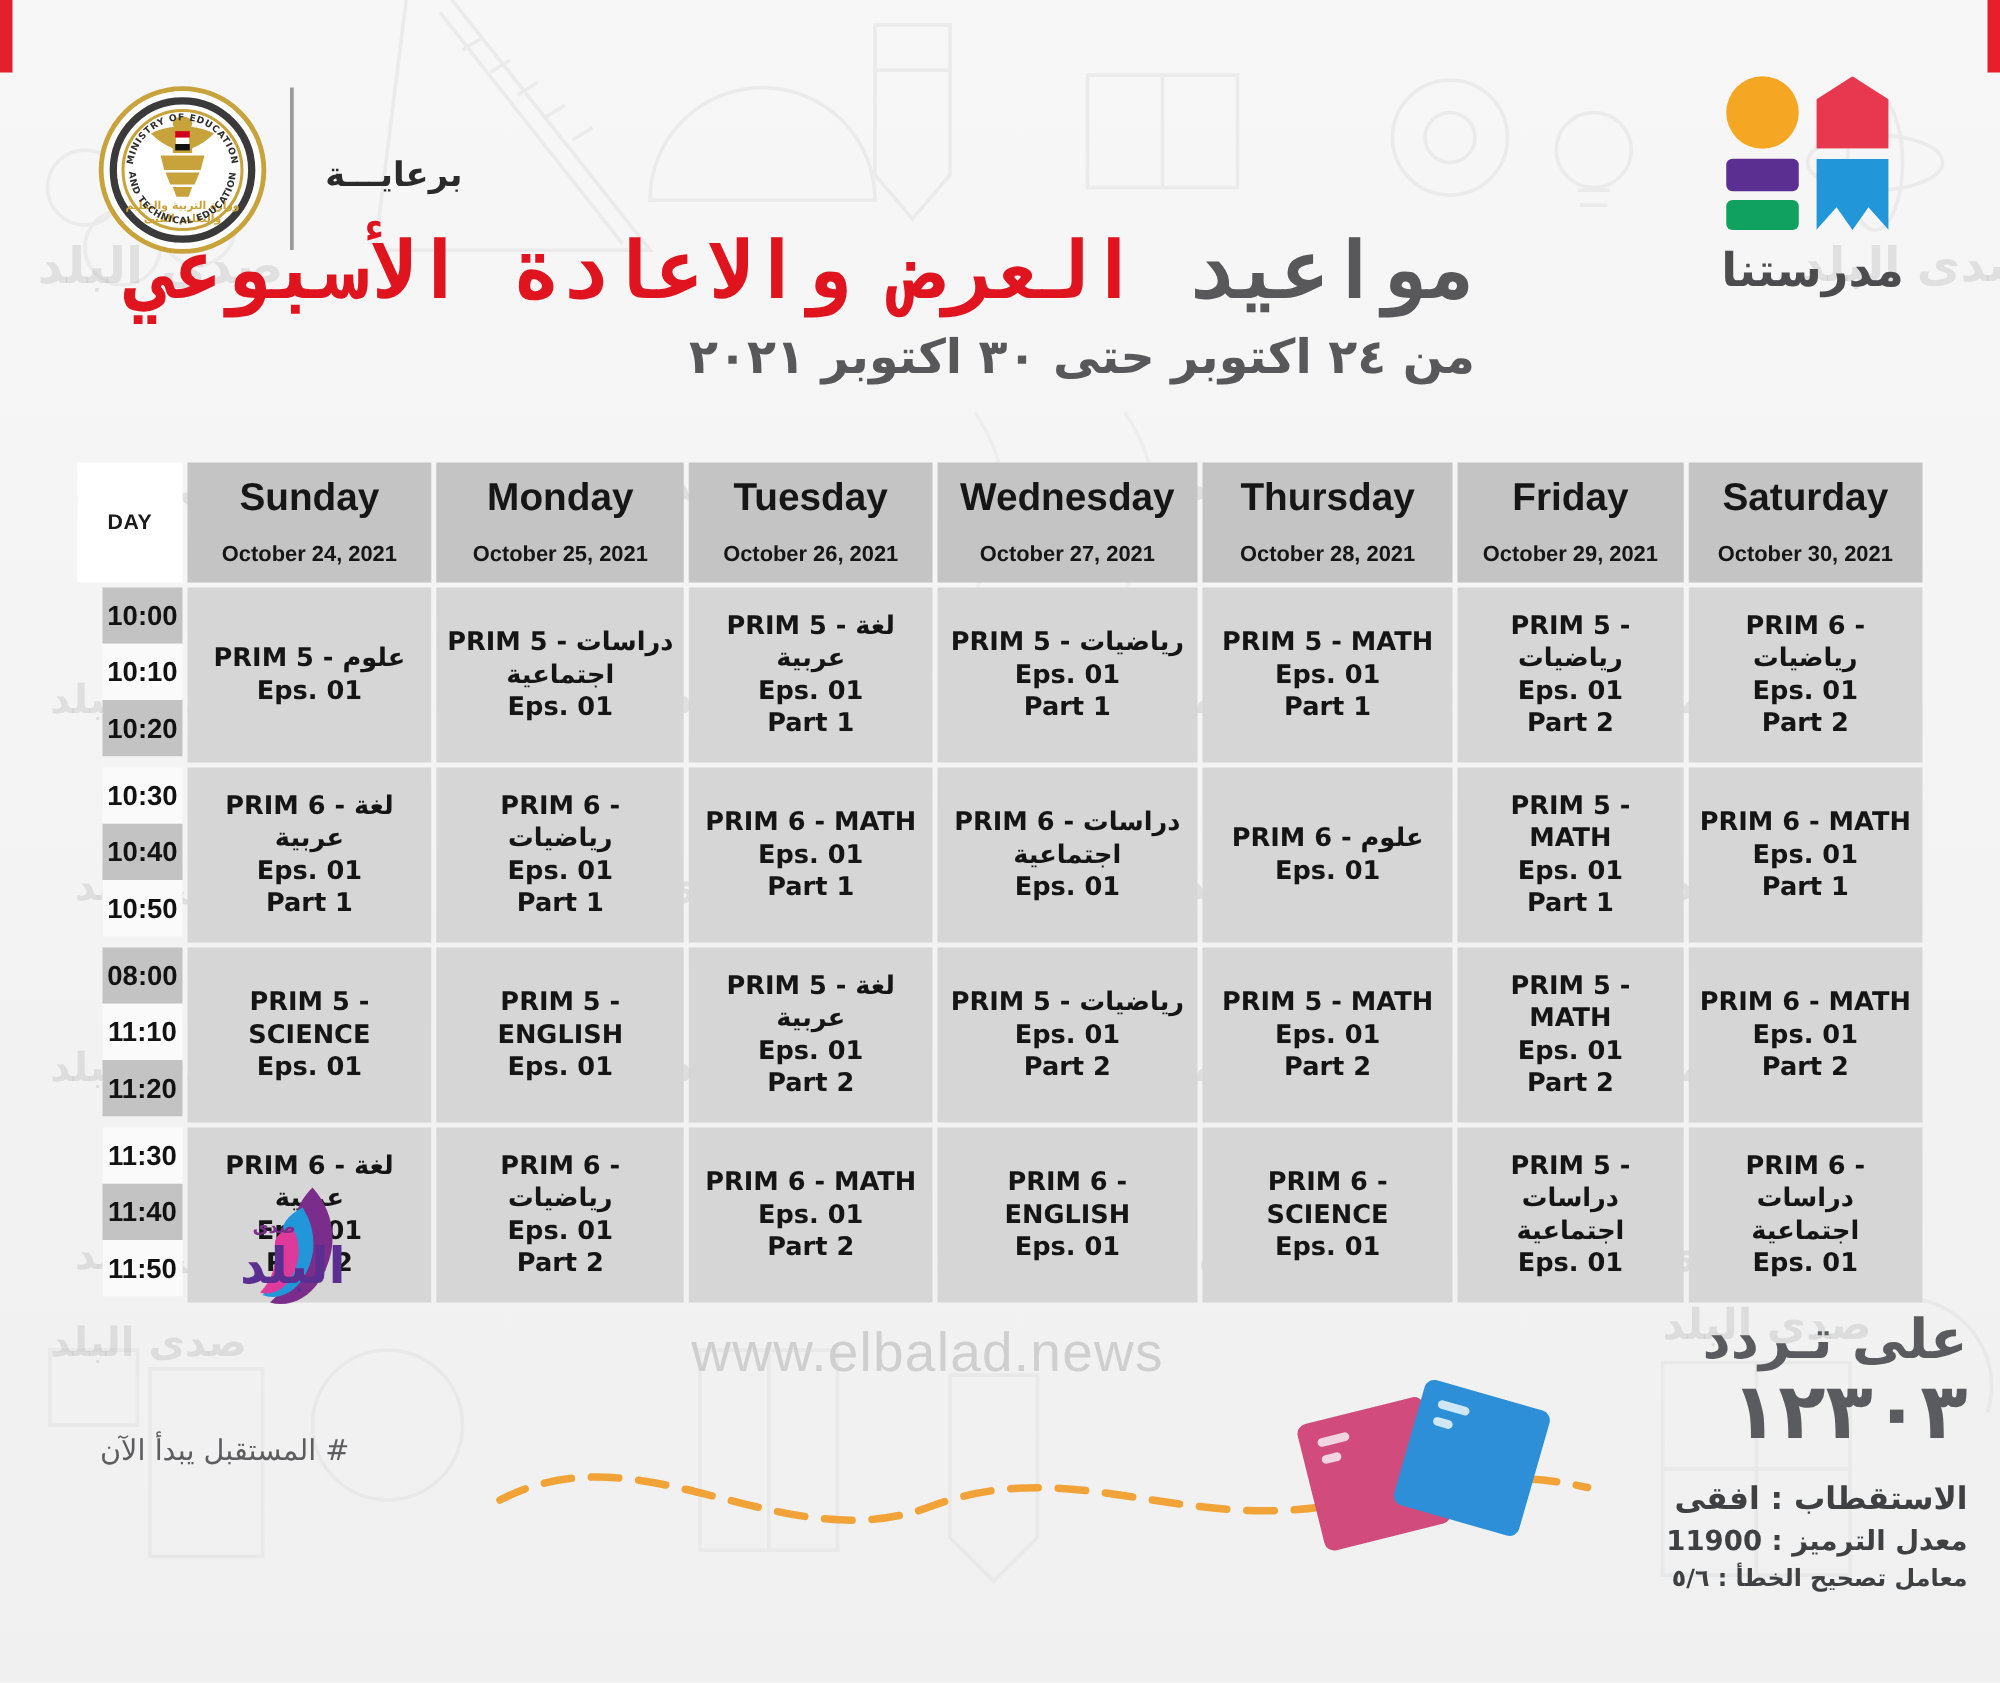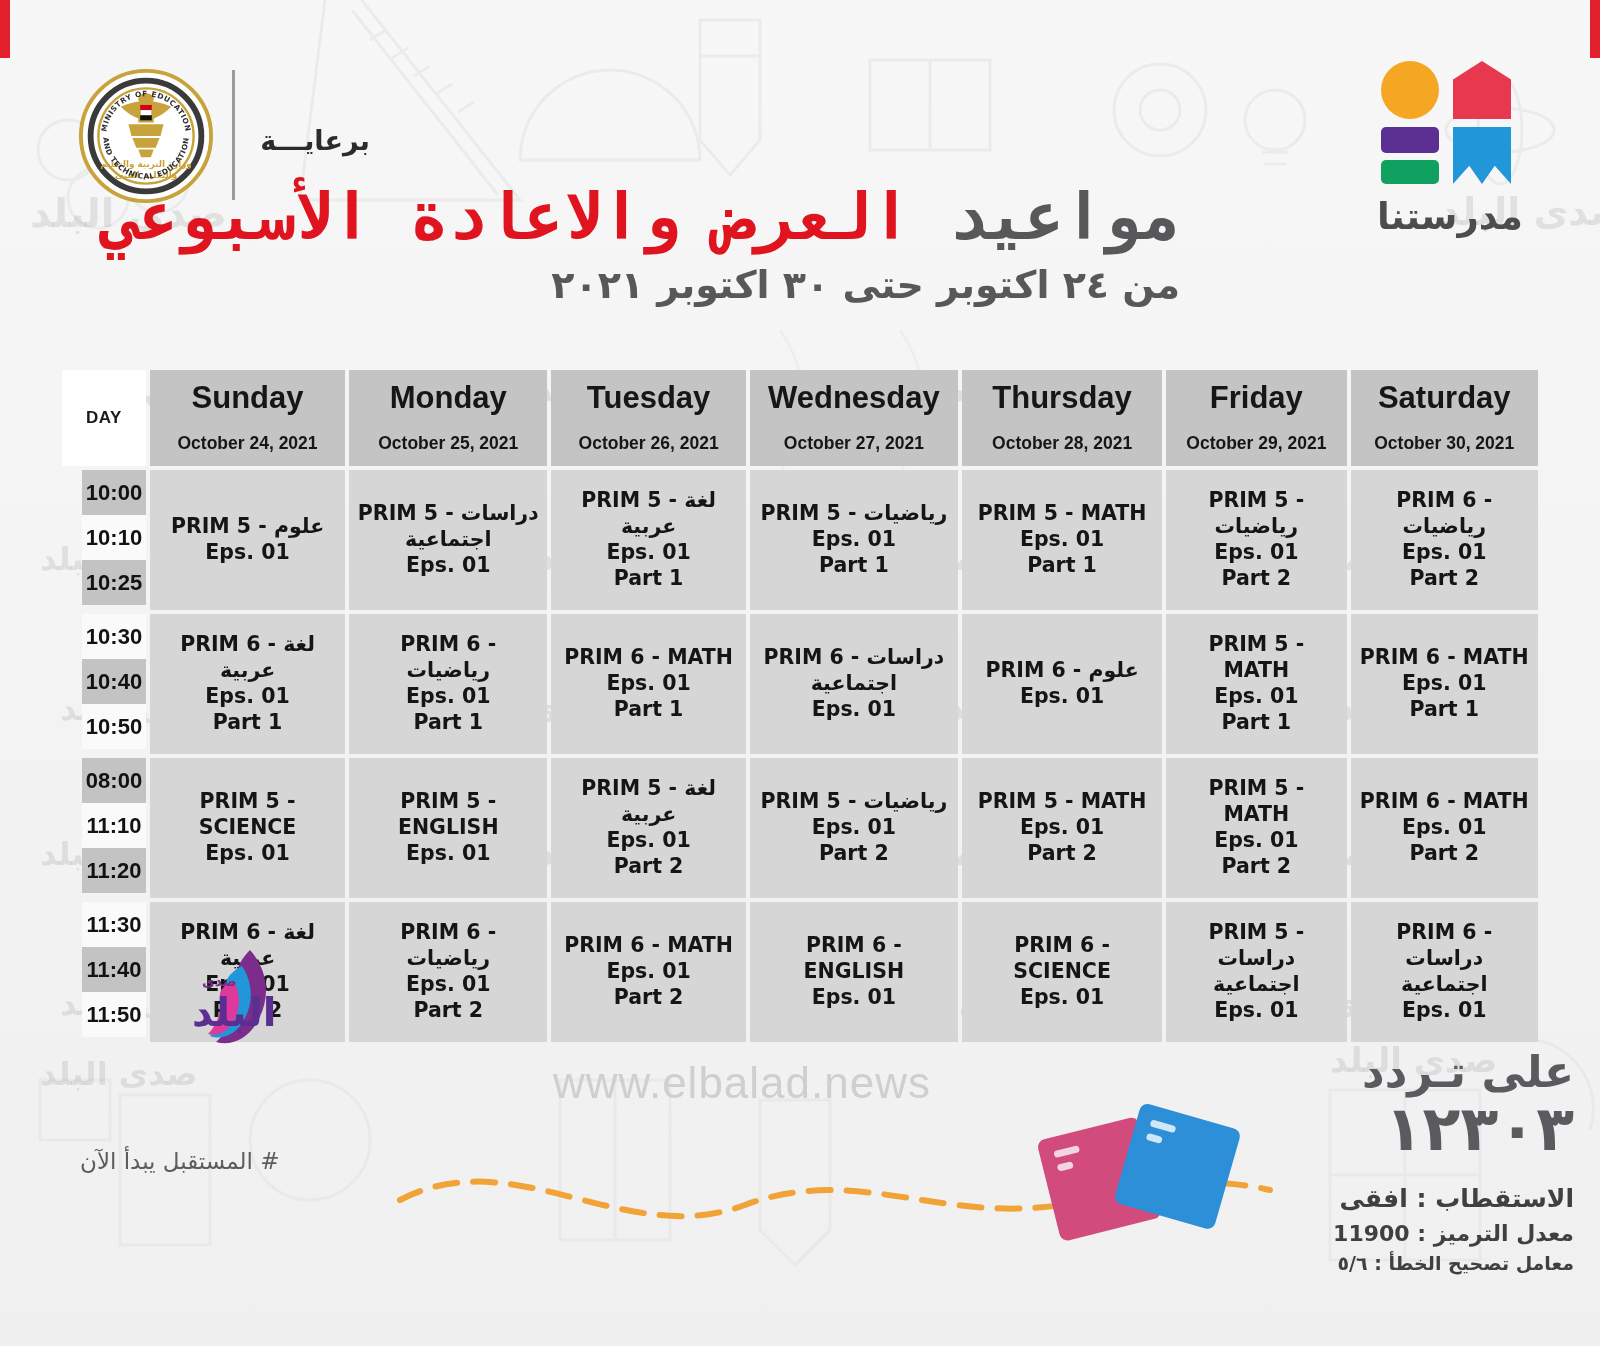--- a/index.html
+++ b/index.html
@@ -380,21 +380,21 @@
         </th>
       </tr>
     </thead>
     <tbody>
 
       <tr>
         <td class="td-time">
           <div class="time-stack">
             <div class="time-slot dark">10:00</div>
             <div class="time-slot light">10:10</div>
-            <div class="time-slot dark">10:25</div>
+            <div class="time-slot dark">10:20</div>
           </div>
         </td>
         <td class="td-cell">
           <div class="cell-line">PRIM 5 - علوم</div>
           <div class="cell-line ltr">Eps. 01</div>
           <div class="cell-line ltr"></div>
         </td>
         <td class="td-cell">
           <div class="cell-line">PRIM 5 - دراسات</div>
           <div class="cell-line">اجتماعية</div>

